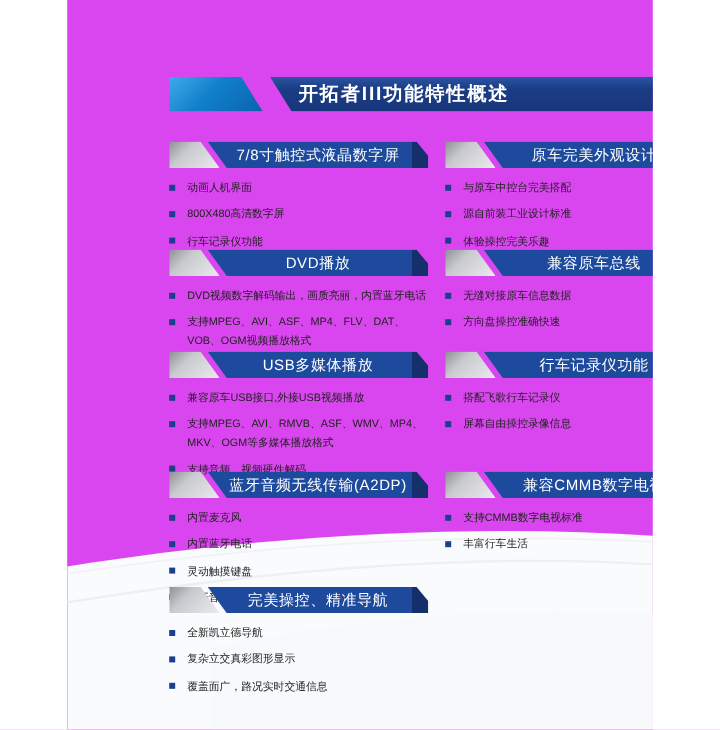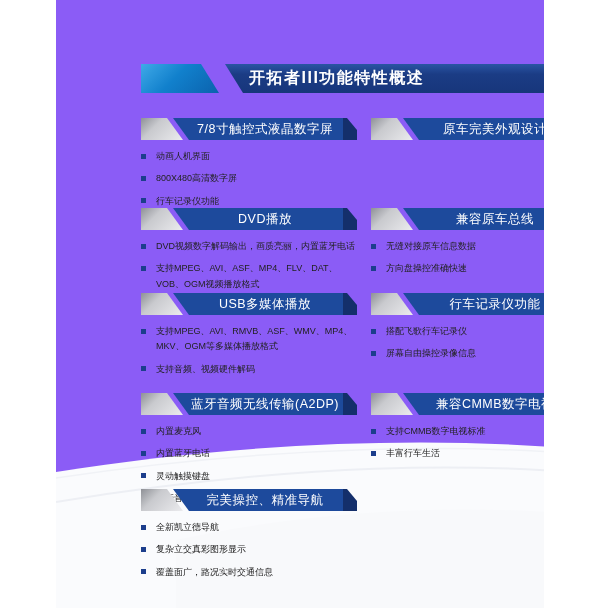--- a/index.html
+++ b/index.html
@@ -1,17 +1,17 @@
 <!DOCTYPE html>
 <html><head>
 <meta charset="utf-8">
 <style>
   html,body{margin:0;padding:0;background:#fff;}
   body{font-family:"Liberation Sans","DejaVu Sans",sans-serif;}
-  .page{position:relative;width:488px;height:608px;background:#8b5cf6;overflow:hidden;margin:0 auto;}
+  .page{position:relative;width:488px;height:608px;background:#d946ef;overflow:hidden;margin:0 auto;}
   .bg-swoosh{position:absolute;left:0;top:0;width:600px;height:608px;pointer-events:none;}
 
   
   .title-banner{position:absolute;left:85px;top:64px;width:432px;height:29px;}
   .title-accent{position:absolute;left:0;top:0;width:78px;height:100%;
     background:linear-gradient(135deg,#3fa9e8 0%,#1180cc 45%,#0b62ad 100%);
     clip-path:polygon(0 0,calc(100% - 18px) 0,100% 100%,0 100%);}
   .title-ribbon{position:absolute;left:84px;right:0;top:0;bottom:0;
     background:linear-gradient(180deg,#2a55a4 0%,#1b3c85 35%,#17367b 100%);
     clip-path:polygon(0 0,calc(100% - 20px) 0,100% 55%,calc(100% - 4px) 100%,18px 100%);
@@ -82,21 +82,21 @@
         <li><span class="sq"></span><span>支持MPEG、AVI、ASF、MP4、FLV、DAT、VOB、OGM视频播放格式</span></li>
       </ul>
     </section>
 
     <section>
       <div class="sec-banner">
         <span class="gray-tab"></span>
         <span class="ribbon">USB多媒体播放</span>
       </div>
       <ul class="bullets">
-        <li><span class="sq"></span></li>
+        <li><span class="sq"></span><span>兼容原车USB接口,外接USB视频播放</span></li>
         <li><span class="sq"></span><span>支持MPEG、AVI、RMVB、ASF、WMV、MP4、MKV、OGM等多媒体播放格式</span></li>
         <li><span class="sq"></span><span>支持音频、视频硬件解码</span></li>
       </ul>
     </section>
 
     <section>
       <div class="sec-banner">
         <span class="gray-tab"></span>
         <span class="ribbon">蓝牙音频无线传输(A2DP)</span>
       </div>
@@ -118,20 +118,25 @@
         <li><span class="sq"></span><span>复杂立交真彩图形显示</span></li>
         <li><span class="sq"></span><span>覆盖面广，路况实时交通信息</span></li>
       </ul>
     </section>
 
     <section class="col-right">
       <div class="sec-banner">
         <span class="gray-tab"></span>
         <span class="ribbon">原车完美外观设计</span>
       </div>
+      <ul class="bullets">
+        <li><span class="sq"></span><span>与原车中控台完美搭配</span></li>
+        <li><span class="sq"></span><span>源自前装工业设计标准</span></li>
+        <li><span class="sq"></span><span>体验操控完美乐趣</span></li>
+      </ul>
     </section>
 
     <section class="col-right">
       <div class="sec-banner">
         <span class="gray-tab"></span>
         <span class="ribbon">兼容原车总线</span>
       </div>
       <ul class="bullets">
         <li><span class="sq"></span><span>无缝对接原车信息数据</span></li>
         <li><span class="sq"></span><span>方向盘操控准确快速</span></li>

